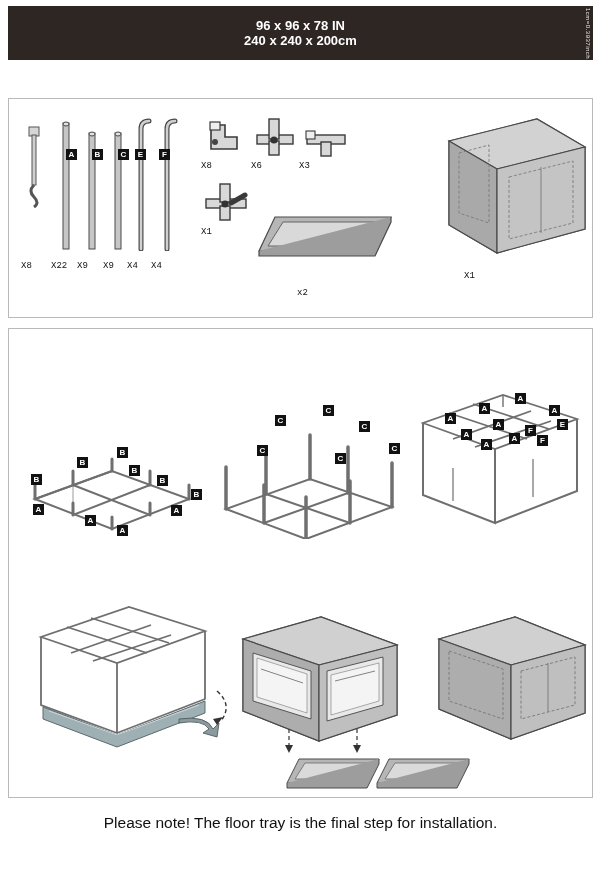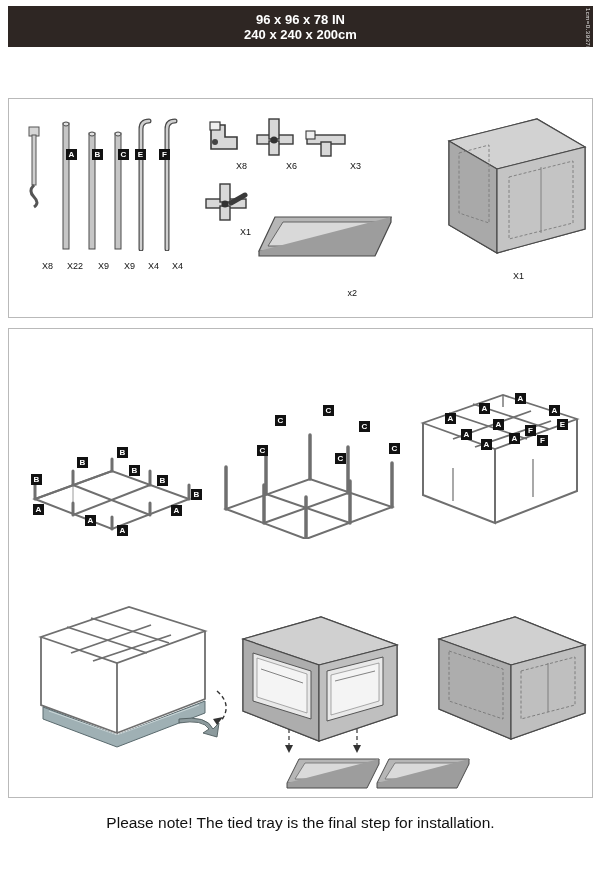--- a/index.html
+++ b/index.html
@@ -26,21 +26,21 @@
     text-align: center;
     font-size: 23px;
     letter-spacing: 0.5px;
     padding-top: 6px;
     font-weight: 400;
     color: #111;
   }
   .dim-bar {
     margin: 6px 8px 0 8px;
     background: #2e2623;
-    height: 41px;
+    height: 54px;
     position: relative;
     display: flex;
     align-items: center;
     justify-content: center;
     flex-direction: column;
   }
   .dim-bar .l1 {
     color: #fff;
     font-size: 13px;
     font-weight: bold;
@@ -83,23 +83,24 @@
     text-align: center;
     font-size: 15.5px;
     line-height: 21px;
     color: #111;
   }
 
   
   .qty {
     position: absolute;
     font-size: 9px;
-    text-align: right;
+    text-align: left;
     color: #111;
     white-space: nowrap;
+    font-family: Liberation Mono, monospace;
   }
   .tag {
     position: absolute;
     background: #111;
     color: #fff;
     font-size: 8px;
     font-weight: bold;
     width: 11px;
     height: 11px;
     line-height: 11px;
@@ -177,21 +178,21 @@
       <rect x="18" y="26" width="10" height="14" fill="#d8d8d8" stroke="#3a3a3a" stroke-width="1.4"></rect>
       <circle cx="23" cy="25" r="3.6" fill="#333"></circle>
     </svg>
     <div class="qty" style="left:242px; top:62px; width:46px;">X6</div>
 
     <svg class="abs" style="left:294px; top:18px;" width="46" height="42">
       <rect x="4" y="18" width="38" height="9" fill="#d8d8d8" stroke="#3a3a3a" stroke-width="1.4"></rect>
       <rect x="18" y="25" width="10" height="14" fill="#d8d8d8" stroke="#3a3a3a" stroke-width="1.4"></rect>
       <rect x="3" y="14" width="9" height="8" fill="#efefef" stroke="#3a3a3a" stroke-width="1.1"></rect>
     </svg>
-    <div class="qty" style="left:306px; top:62px; width:46px;">X3</div>
+    <div class="qty" style="left:290px; top:62px; width:46px;">X3</div>
 
     <svg class="abs" style="left:192px; top:82px;" width="50" height="46">
       <rect x="5" y="18" width="40" height="9" fill="#d8d8d8" stroke="#3a3a3a" stroke-width="1.4"></rect>
       <rect x="19" y="3" width="10" height="18" fill="#d8d8d8" stroke="#3a3a3a" stroke-width="1.4"></rect>
       <rect x="19" y="25" width="10" height="14" fill="#d8d8d8" stroke="#3a3a3a" stroke-width="1.4"></rect>
       <path d="M30 22 L44 14" stroke="#3a3a3a" stroke-width="5" stroke-linecap="round"></path>
       <circle cx="24" cy="23" r="3.6" fill="#333"></circle>
     </svg>
     <div class="qty" style="left:192px; top:128px; width:50px;">X1</div>
 
@@ -348,16 +349,16 @@
       <path d="M10 28 L86 6 L156 34 L82 54 Z" fill="#d0d0d0" stroke="#4a4a4a" stroke-width="1.2"></path>
       <path d="M82 54 L82 128 L10 98 L10 28 Z" fill="#adadad" stroke="#4a4a4a" stroke-width="1.2"></path>
       <path d="M82 54 L156 34 L156 102 L82 128 Z" fill="#bfbfbf" stroke="#4a4a4a" stroke-width="1.2"></path>
       <path d="M20 40 L74 58 L74 108 L20 90 Z" fill="none" stroke="#777" stroke-width="0.9" stroke-dasharray="3 2"></path>
       <path d="M92 60 L146 46 L146 94 L92 108 Z" fill="none" stroke="#777" stroke-width="0.9" stroke-dasharray="3 2"></path>
       <path d="M119 52 L119 101" stroke="#777" stroke-width="0.9"></path>
     </svg>
   </div>
 
   <div class="note">
-    <div>Please note! The tied tray is the final step for installation.</div>
+    <div>Please note! The floor tray is the final step for installation.</div>
   </div>
 
 </div>
 
 </body></html>

